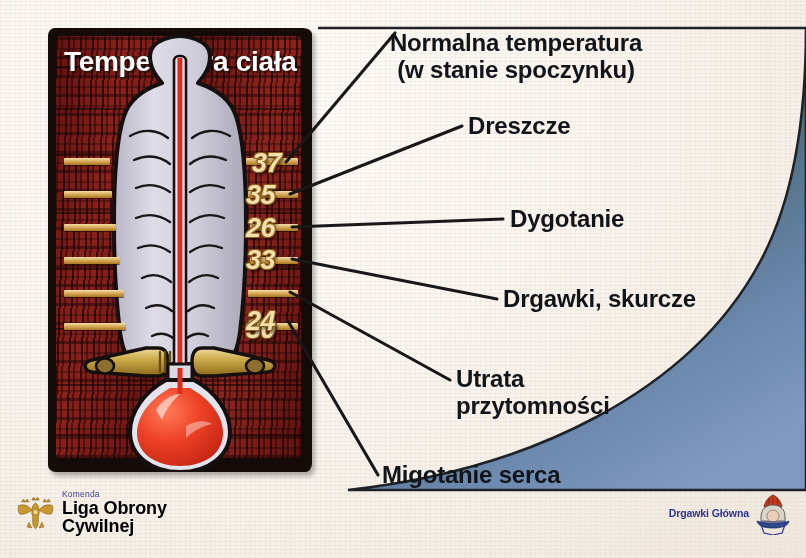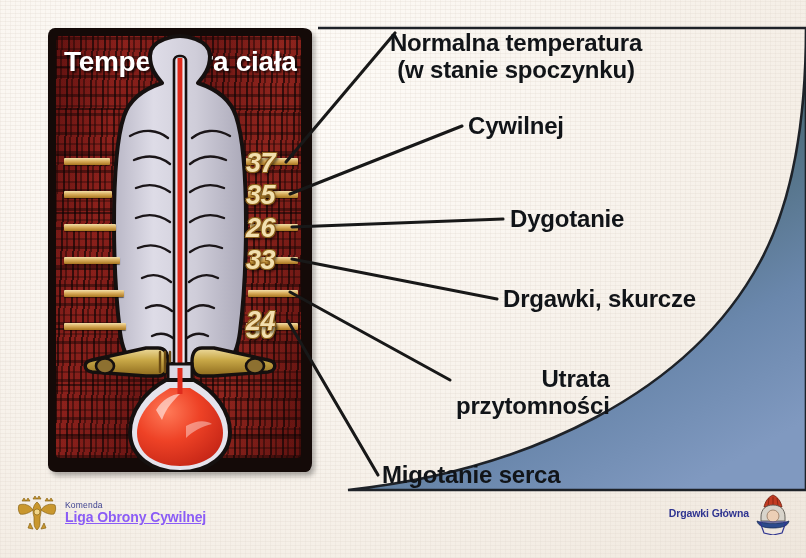--- a/index.html
+++ b/index.html
@@ -144,25 +144,24 @@
     gap: 7px;
   }
   #logo-left-text { line-height: 1.05; }
   .logo-small {
     font-size: 8.5px;
     color: #3b3f8f;
     font-weight: normal;
     letter-spacing: 0.2px;
   }
   .logo-big {
-    font-size: 14px;
-    color: #8b5cf6;
+    font-size: 18px;
+    color: #000000;
     font-weight: bold;
     letter-spacing: -0.1px;
-    text-decoration: underline;
   }
 
   #logo-right {
     position: absolute;
     right: 14px;
     top: 490px;
     height: 48px;
     display: flex;
     align-items: center;
     gap: 5px;
@@ -308,21 +307,21 @@
     <div class="tick tick-left" style="top:229px; width:56px;"></div>
     <div class="tick tick-right" style="left:202px; top:229px; width:48px;"></div>
 
     <div class="tick tick-left" style="top:262px; width:60px;"></div>
     <div class="tick tick-right" style="left:200px; top:262px; width:50px;"></div>
 
     <div class="tick tick-left" style="top:295px; width:62px;"></div>
     <div class="tick tick-right" style="left:198px; top:295px; width:52px;"></div>
   </div>
 
-  <div class="temp-num" style="left:246px; top:148px;">37</div>
+  <div class="temp-num" style="left:246px; top:148px;padding-left:6px;">37</div>
   <div class="temp-num" style="left:246px; top:180px;">35</div>
   <div class="temp-num" style="left:246px; top:213px;">26</div>
   <div class="temp-num" style="left:246px; top:245px;">33</div>
   <div class="temp-num" style="left:246px; top:277px;margin-top:37px;">30</div>
   <div class="temp-num" style="left:246px; top:306px;">24</div>
 
   <svg id="fan-svg" width="806" height="558" viewBox="0 0 806 558" style="position:absolute;left:0;top:0;pointer-events:none;">
     <defs>
       <linearGradient id="fanGrad" x1="0.15" y1="0" x2="0.75" y2="1">
         <stop offset="0%" stop-color="#37504c"></stop>
@@ -345,27 +344,27 @@
     <line class="leader" x1="290" y1="194" x2="462" y2="126"></line>
     <line class="leader" x1="292" y1="227" x2="503" y2="219"></line>
     <line class="leader" x1="292" y1="259" x2="497" y2="299"></line>
     <line class="leader" x1="290" y1="292" x2="450" y2="380"></line>
     <line class="leader" x1="288" y1="321" x2="378" y2="475"></line>
   </svg>
 
   <div class="fan-label centered" style="left:386px; top:30px; width:260px;">Normalna temperatura
 (w stanie spoczynku)</div>
 
-  <div class="fan-label" style="left:468px; top:113px;">Cywilnej</div>
+  <div class="fan-label" style="left:468px; top:113px;">Dreszcze</div>
 
   <div class="fan-label" style="left:503px; top:286px;">Drgawki, skurcze</div>
 
   <div class="fan-label" style="left:510px; top:206px;">Dygotanie</div>
 
-  <div class="fan-label" style="left:456px; top:366px;text-align:right;">Utrata
+  <div class="fan-label" style="left:456px; top:366px;">Utrata
 przytomności</div>
 
   <div class="fan-label" style="left:382px; top:462px;">Migotanie serca</div>
 
   <div id="logo-left">
     <svg width="42" height="40" viewBox="0 0 42 40">
       <g fill="#c9972e" stroke="#8a6416" stroke-width="0.7">
 
         <path d="M6,8 l2,-3 2,3 2,-3 2,3 z"></path>
         <path d="M17,6 l2,-3 2,3 2,-3 2,3 z"></path>

